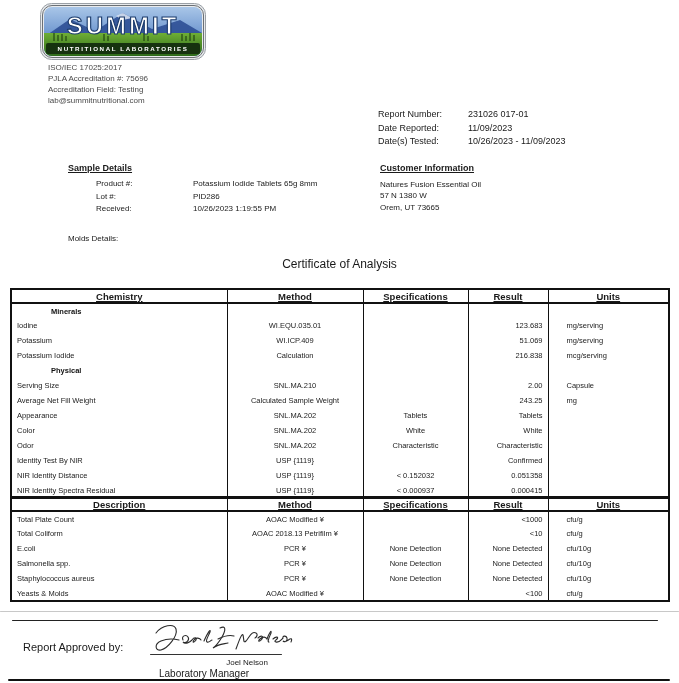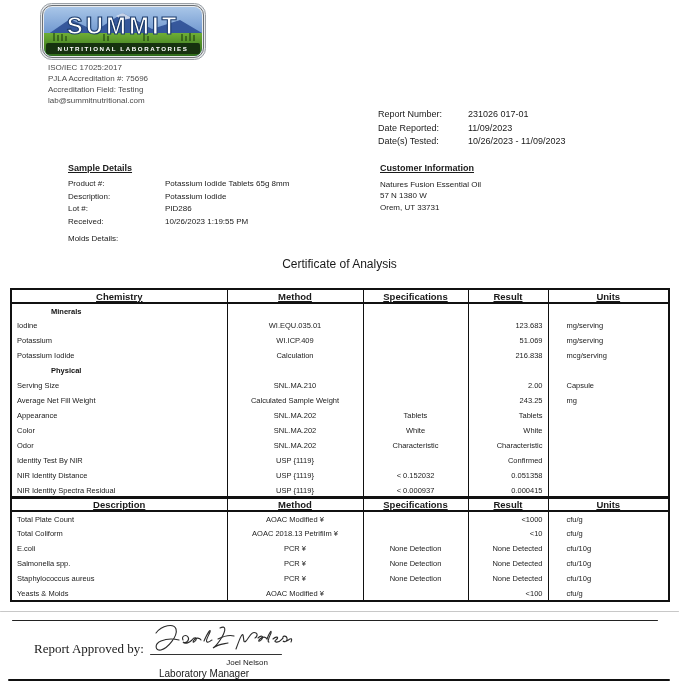--- a/index.html
+++ b/index.html
@@ -22,21 +22,21 @@
 
   
   #report-info { left: 378px; top: 108px; font-size: 9px; line-height: 13.5px; }
   #report-info .row { display: flex; }
   #report-info .lbl { width: 90px; }
   #report-info .val { }
 
   
   #sample-details { left: 68px; top: 163px; font-size: 8px; }
   .block-title { font-size: 9px; font-weight: bold; text-decoration: underline; margin-bottom: 5px; }
-  #sample-details .row { display: flex; line-height: 12.5px; }
+  #sample-details .row { display: flex; line-height: 12.5px; margin-left: 28px; }
   #sample-details .lbl { width: 97px; }
   #sample-extra { left: 68px; top: 234px; font-size: 8px; }
 
   
   #customer-info { left: 380px; top: 163px; font-size: 8px; line-height: 11.5px; }
   #customer-info .block-title { margin-bottom: 4px; }
 
   
   #coa-title { left: 0; top: 257px; width: 679px; text-align: center; font-size: 12px; }
 
@@ -68,21 +68,21 @@
   .coa-table td.col-name   { text-align: left; padding-left: 5px; }
   .coa-table td.col-method { text-align: center; }
   .coa-table td.col-spec   { text-align: center; }
   .coa-table td.col-result { text-align: right; padding-right: 5px; padding-left: 15px; }
   .coa-table td.col-units  { text-align: left; padding-left: 18px; }
   .coa-table tr.section-row td.col-name { font-weight: bold; color: #111; padding-left: 39px; }
 
   
   #footer-grayline { left: 0; top: 611px; width: 679px; border-top: 1px solid #c8c8c8; }
   #footer-blackline { left: 12px; top: 620px; width: 646px; border-top: 1.5px solid #222; }
-  #approved-label { left: 34px; top: 641px; font-size: 13px; font-family: Liberation Serif, serif; }
+  #approved-label { left: 23px; top: 641px; font-size: 11px; }
   #signature { left: 148px; top: 623px; width: 145px; height: 32px; }
   #signature-underline { left: 150px; top: 654px; width: 132px; border-top: 1px solid #333; }
   #signer-name  { left: 140px; top: 658px; width: 128px; text-align: right; font-size: 8px; }
   #signer-title { left: 140px; top: 668px; width: 128px; text-align: center; font-size: 10px; }
   #bottom-line { left: 8px; top: 679px; width: 662px; border-top: 2px solid #111; }
 </style>
 </head>
 <body>
 
 <div class="abs" id="logo">
@@ -151,39 +151,35 @@
   </div>
 </div>
 
 <div class="abs" id="sample-details">
   <div class="block-title">Sample Details</div>
   <div class="row">
     <span class="lbl">Product #:</span>
     <span>Potassium Iodide Tablets 65g 8mm</span>
   </div>
   <div class="row">
-    <span class="lbl">Description:</span>
-    <span>Potassium Iodide</span>
-  </div>
-  <div class="row">
     <span class="lbl">Lot #:</span>
     <span>PID286</span>
   </div>
   <div class="row">
     <span class="lbl">Received:</span>
     <span>10/26/2023 1:19:55 PM</span>
   </div>
 </div>
 <div class="abs" id="sample-extra">Molds Details:</div>
 
 <div class="abs" id="customer-info">
   <div class="block-title">Customer Information</div>
   <div>Natures Fusion Essential Oil</div>
   <div>57 N 1380 W</div>
-  <div>Orem, UT 33731</div>
+  <div>Orem, UT 73665</div>
 </div>
 
 <div class="abs" id="coa-title">Certificate of Analysis</div>
 
 <table class="coa-table" id="chemistry-table">
   <colgroup>
       <col class="c1">
       <col class="c2">
       <col class="c3">
       <col class="c4">

